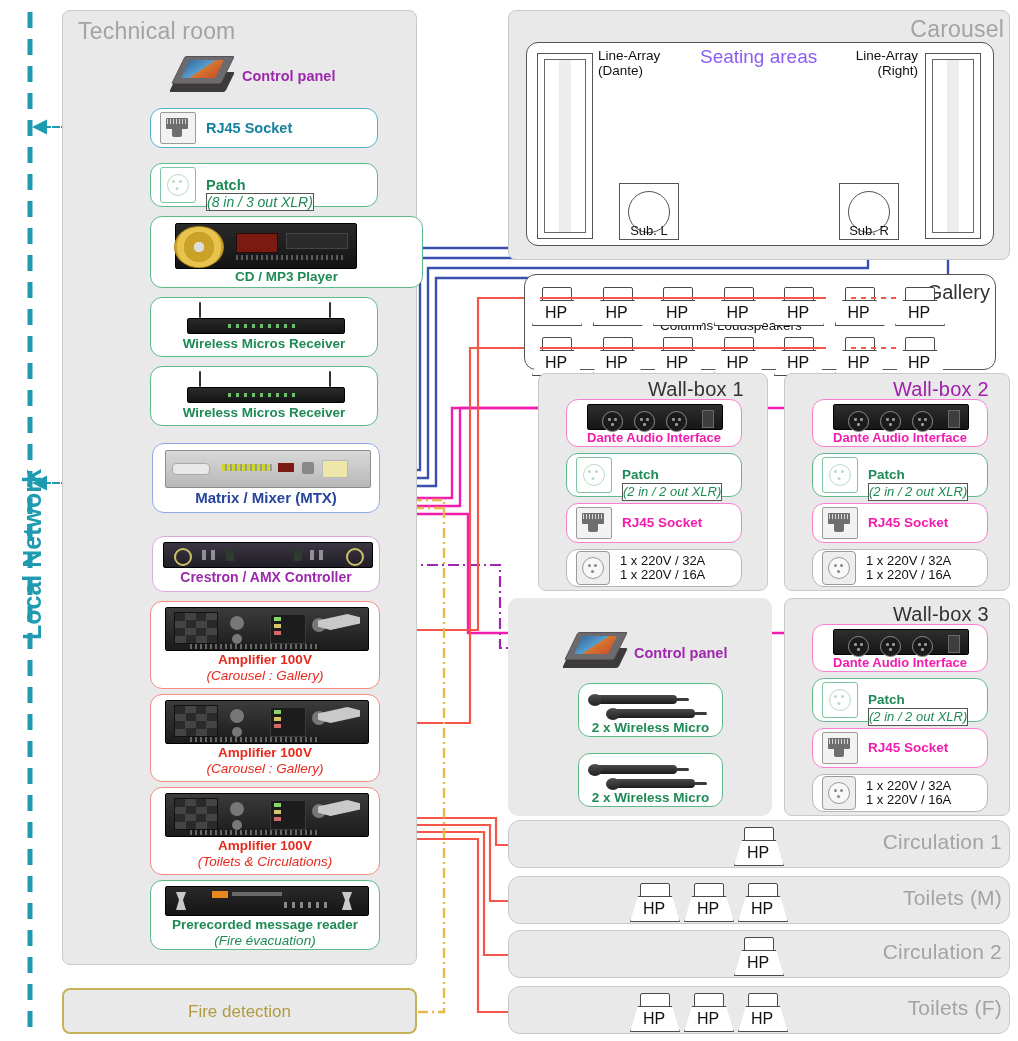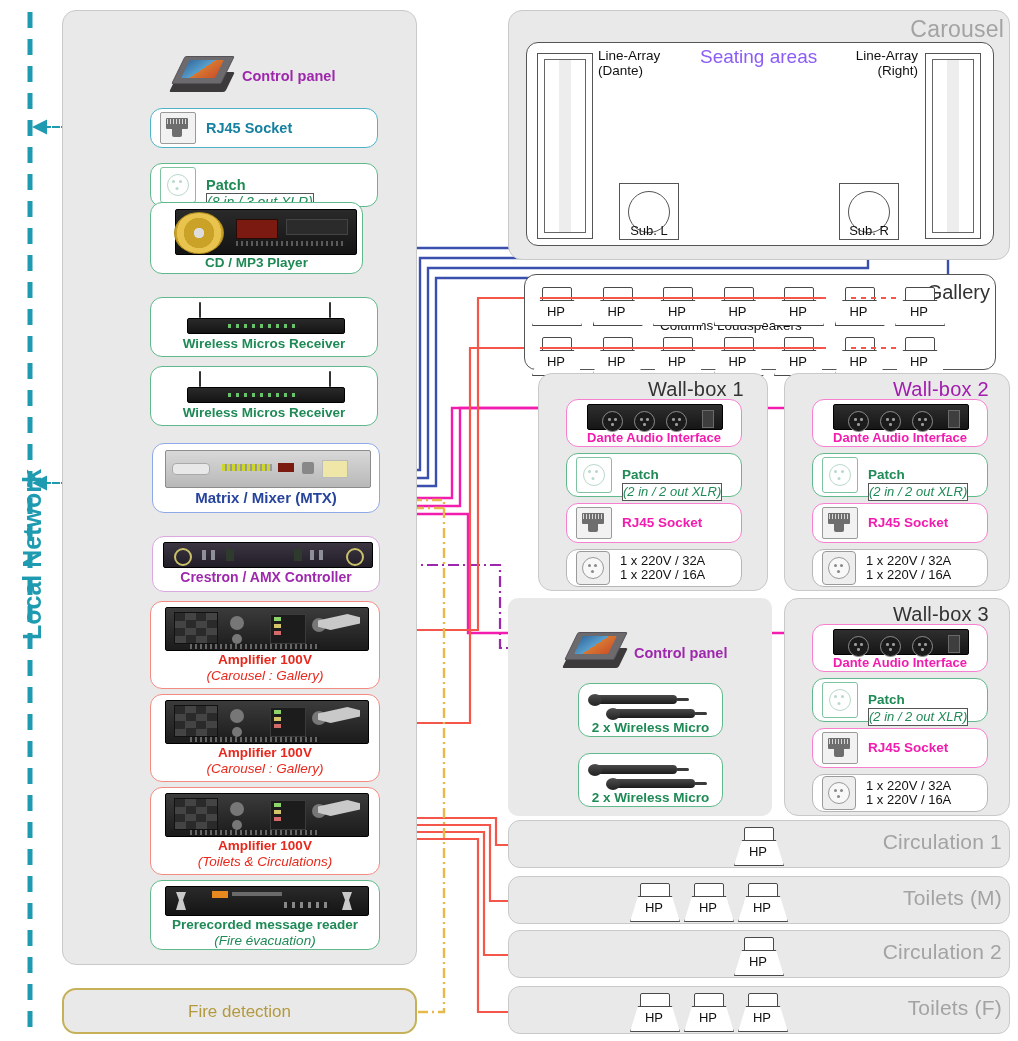--- a/index.html
+++ b/index.html
@@ -1,20 +1,20 @@
 <!DOCTYPE html>
 <html><head>
 <meta charset="utf-8">
 <style>
   html,body{margin:0;padding:0;background:#ffffff;}
   body{font-family:"Liberation Sans",sans-serif;}
   #canvas{position:relative;width:1018px;height:1041px;overflow:hidden;background:#fff;}
 
   
-  .zone{position:absolute;background:#e9e9e9;border:1px solid #c9c9c9;border-radius:14px;box-sizing:border-box;}
+  .zone{position:absolute;background:#e9e9e9;border:1px solid #c9c9c9;border-radius:8px;box-sizing:border-box;}
   .zone-title{position:absolute;color:#a3a3a3;font-size:21px;font-weight:400;letter-spacing:.2px;white-space:nowrap;}
   .zone-title.sm{font-size:20px;}
 
   
   .card{position:absolute;background:#ffffff;border-radius:12px;box-sizing:border-box;border:1.6px solid #bbb;}
   .card .lbl{position:absolute;left:0;right:0;text-align:center;font-weight:bold;font-size:13.5px;line-height:15px;}
   .card .lbl.it{font-weight:normal;font-style:italic;}
   .card.g{border-color:#5fb98a;}   .card.g .lbl{color:#1f8a56;}
   .card.b{border-color:#8fa8e8;}   .card.b .lbl{color:#27449c;}
   .card.t{border-color:#4fb3c6;}
@@ -63,21 +63,21 @@
   .la .body{position:absolute;left:6px;top:5px;right:6px;bottom:5px;border:1.4px solid #666;background:linear-gradient(90deg,#fff 0 35%,#ededed 35% 65%,#fff 65%);}
   .sub{position:absolute;border:1.6px solid #555;background:#fff;}
   .sub .circ{position:absolute;left:50%;top:7px;transform:translateX(-50%);width:40px;height:40px;border:1.6px solid #555;border-radius:50%;}
   .sub .slbl{position:absolute;left:0;right:0;bottom:1px;text-align:center;font-size:13px;color:#111;}
 
   
   .hp{position:absolute;width:48px;height:40px;}
   .hp .box{position:absolute;left:10px;top:0;width:28px;height:14px;border:1.7px solid #4a4a4a;background:#fff;border-radius:2px;}
   .hp .cone{position:absolute;left:0;top:13px;width:48px;height:24px;border:1.7px solid #4a4a4a;background:#fff;
      clip-path:polygon(16% 0,84% 0,100% 100%,0 100%);}
-  .hp .t{position:absolute;left:0;top:17px;width:48px;text-align:center;font-size:13px;color:#111;font-weight:400;}
+  .hp .t{position:absolute;left:0;top:17px;width:48px;text-align:center;font-size:16px;color:#111;font-weight:400;}
 
   
   .dante{position:absolute;background:linear-gradient(#2e2e2e,#161616);border:1px solid #000;border-radius:2px;}
   .dante .xc{position:absolute;top:6px;width:19px;height:19px;border:1.6px solid #8d8d8d;border-radius:50%;background:#1b1b1b;}
   .dante .xc::after{content:"";position:absolute;left:5px;top:6px;width:2.6px;height:2.6px;background:#9a9a9a;border-radius:50%;box-shadow:6px 0 0 #9a9a9a,3px 5px 0 #9a9a9a;}
 
   
   .mic{position:absolute;height:9px;border-radius:4px;background:linear-gradient(#4a4a4a,#1c1c1c);}
   .mic::before{content:"";position:absolute;left:-7px;top:-1.5px;width:14px;height:12px;border-radius:50%;background:linear-gradient(#4e4e4e,#222);}
   .mic::after{content:"";position:absolute;right:-12px;top:3px;width:13px;height:2.5px;background:#3a3a3a;border-radius:2px;}
@@ -167,20 +167,21 @@
       <path d="M382,839 L478,839 L478,1012 L518,1012" stroke="#f4574a" stroke-width="2.2"></path>
 
       <path d="M418,1012 L444,1012 L444,500 L390,500" stroke="#e8b84b" stroke-width="2.4" stroke-dasharray="10 4 2 4" marker-end="url(#ag)"></path>
       <path d="M444,508 L390,508" stroke="#e8b84b" stroke-width="2.4" stroke-dasharray="10 4 2 4" marker-end="url(#ag)"></path>
     </g>
   </svg>
 
   <div id="lnlabel" style="left:18px;top:640px;">Local Network</div>
 
   <div class="zone" style="left:62px;top:10px;width:355px;height:955px;"></div>
+  <div class="zone-title" style="left:78px;top:18px;font-size:23px;">Technical room</div>
 
   <div class="cp" style="left:172px;top:52px;">
     <div class="base"></div>
       <div class="scr"></div>
   </div>
   <div style="position:absolute;left:242px;top:68px;font-size:14.5px;font-weight:bold;color:#9e28ad;">Control panel</div>
 
   <div class="card t rowcard" style="left:150px;top:108px;width:228px;height:40px;">
     <span class="ico rj45">
         <i></i>
@@ -192,21 +193,21 @@
   <div class="card g rowcard" style="left:150px;top:163px;width:228px;height:44px;">
     <span class="ico xlr">
         <s></s>
       </span>
     <span class="txt" style="color:#1f8a56;">
       <span>Patch</span>
       <span class="sub">(8 in / 3 out XLR)</span>
     </span>
   </div>
 
-  <div class="card g" style="left:150px;top:202px;width:213px;height:72px;padding-left:39px;">
+  <div class="card g" style="left:150px;top:216px;width:273px;height:72px;padding-left:39px;">
     <div class="dev rack" style="left:24px;top:6px;width:180px;height:44px;">
       <div style="position:absolute;left:-2px;top:2px;width:48px;height:40px;border-radius:50%;
           background:radial-gradient(circle at 50% 50%,#ddd 0 16%,#c9a227 17% 48%,#e8c44f 49% 70%,#c9a227 71% 100%);
           border:1px solid #b08c1c;"></div>
       <div style="position:absolute;left:60px;top:9px;width:40px;height:18px;background:#7a1a10;border:1px solid #2a0a06;"></div>
       <div style="position:absolute;left:110px;top:9px;width:60px;height:14px;background:#2b2b2b;border:1px solid #444;"></div>
       <div style="position:absolute;left:60px;top:31px;width:110px;height:5px;
           background:repeating-linear-gradient(90deg,#5a5a5a 0 2px,#1a1a1a 2px 5px);"></div>
     </div>
     <div class="lbl" style="top:52px;">CD / MP3 Player</div>

